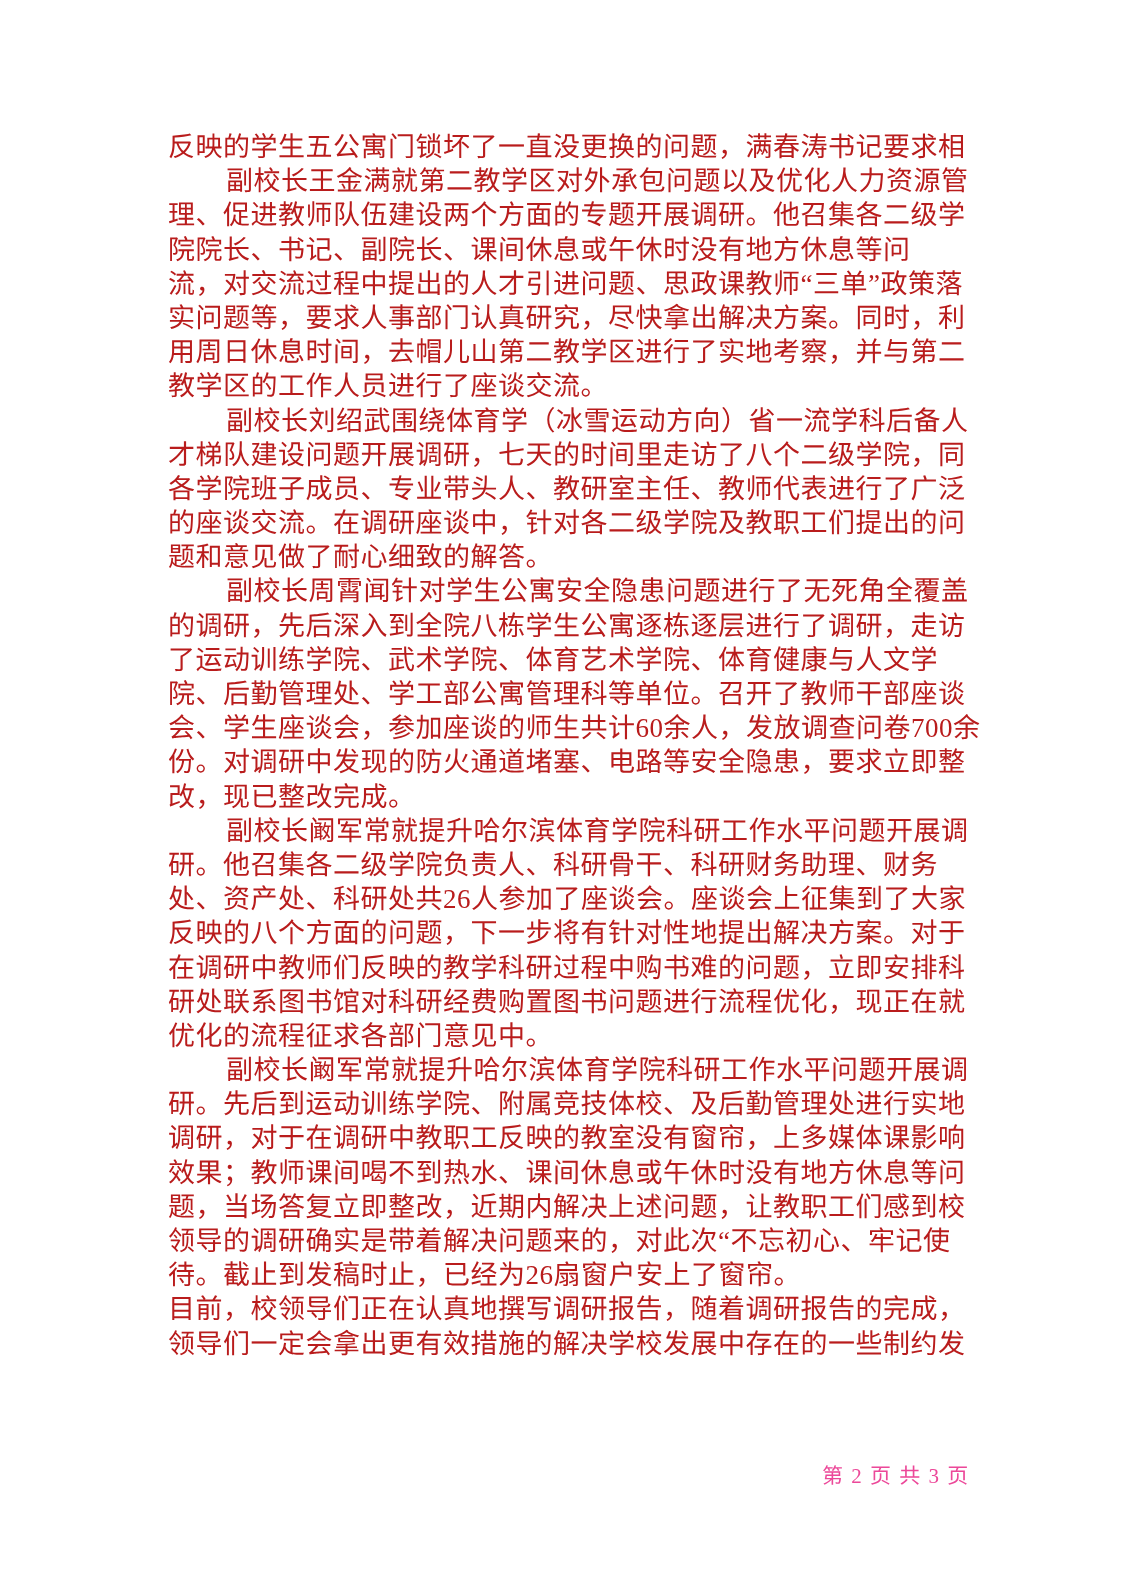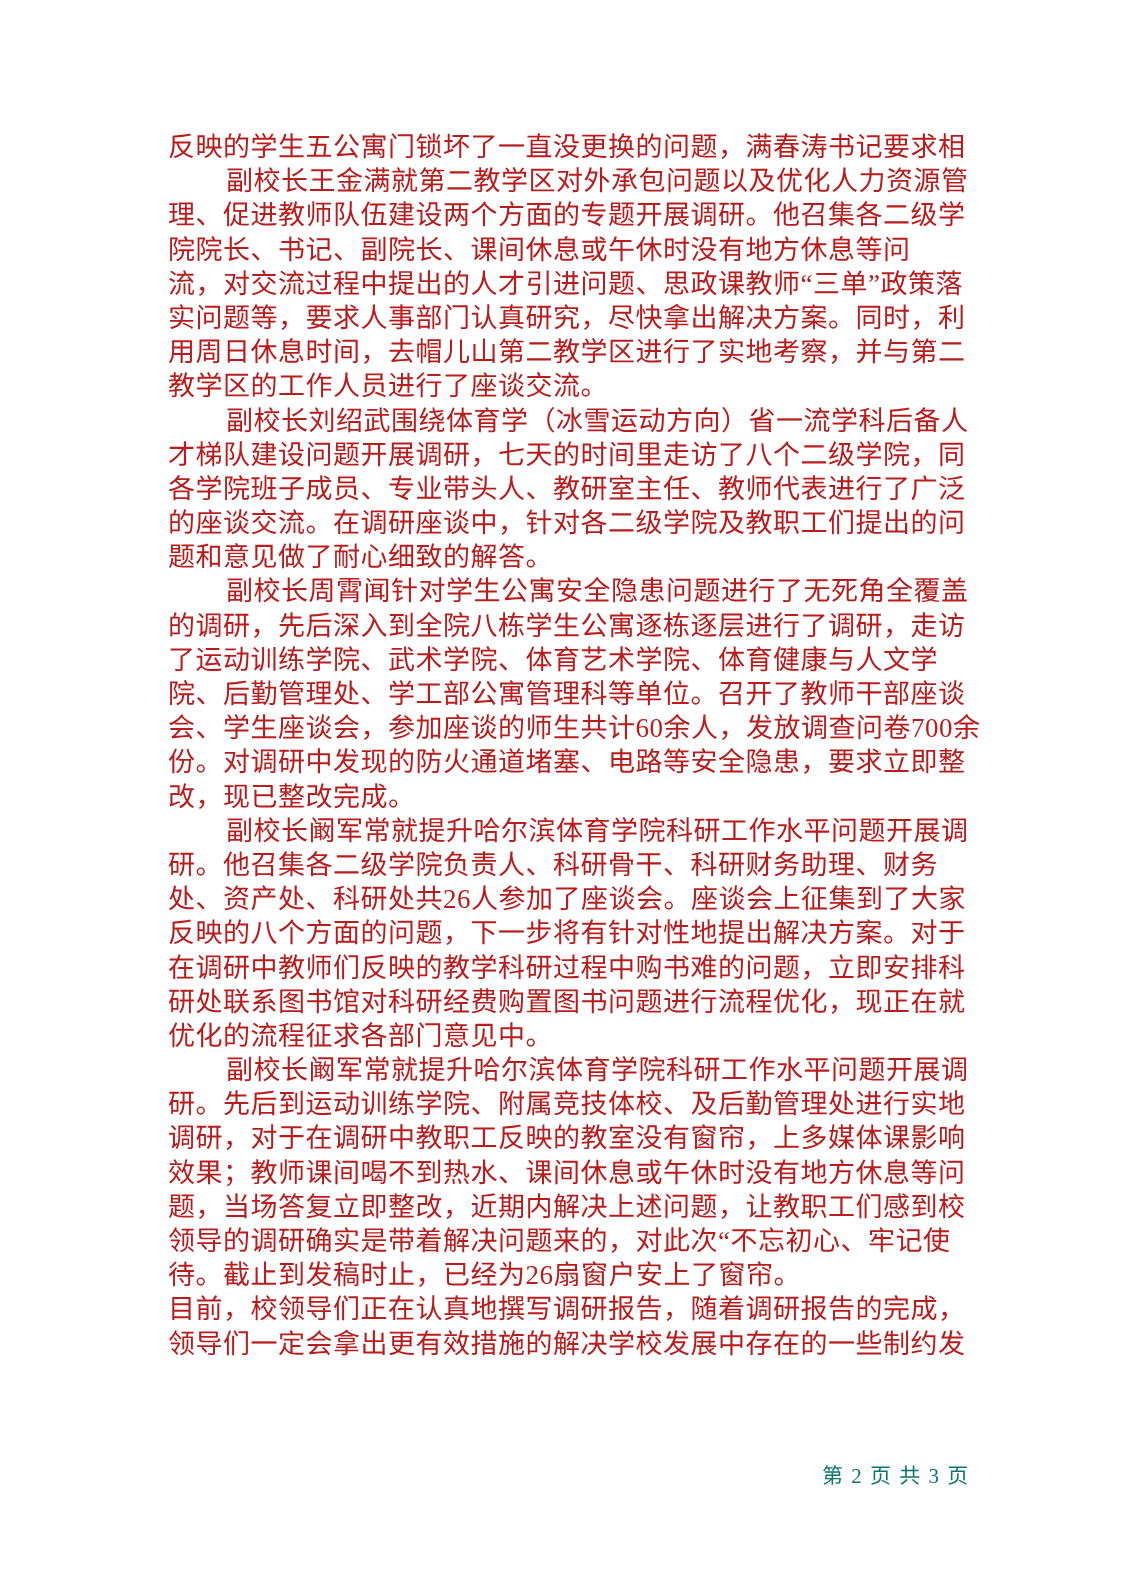--- a/index.html
+++ b/index.html
@@ -29,21 +29,21 @@
     white-space: nowrap;
     letter-spacing: 0.5px;
   }
   .line.indent {
     text-indent: 58px;
   }
   .footer {
     position: absolute;
     top: 1459px;
     left: 822px;
-    color: #0f766e;
+    color: #ec4899;
     font-size: 21px;
     letter-spacing: 1.5px;
     font-family: "Liberation Serif", "DejaVu Serif", serif;
   }
 </style>
 </head>
 <body>
 
 <div class="page">
   <div class="body-text">

